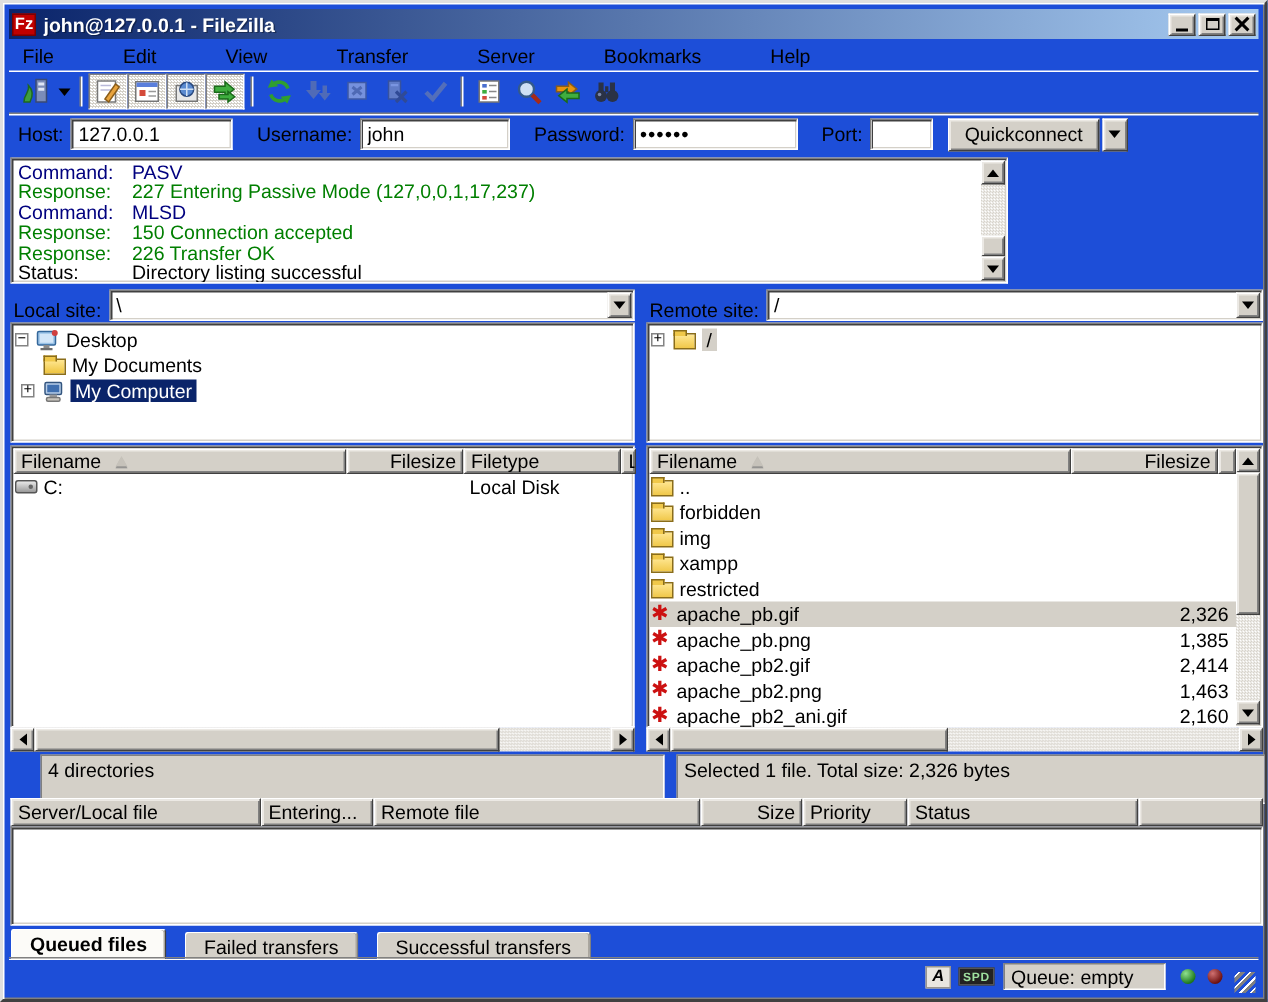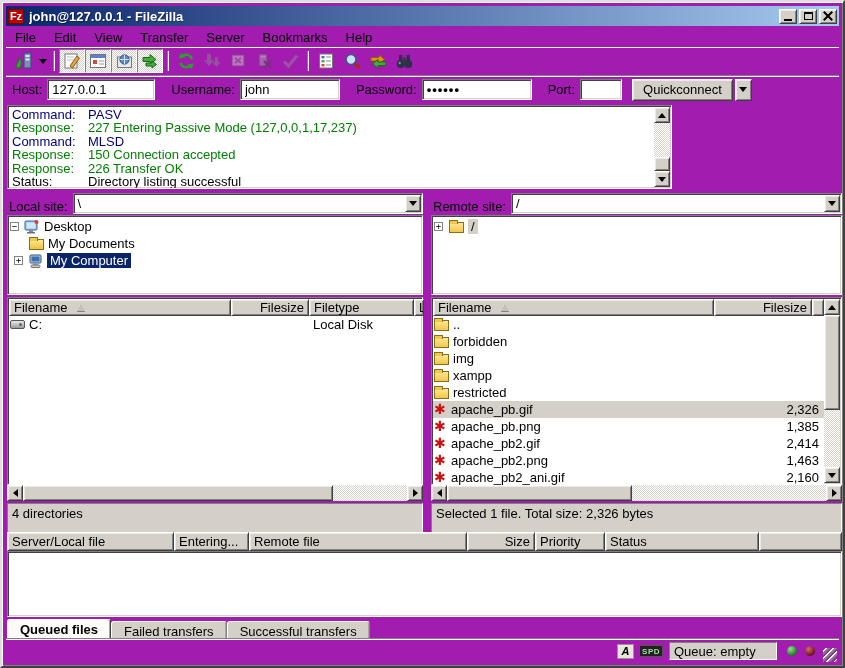--- a/index.html
+++ b/index.html
@@ -1,37 +1,37 @@
 <!DOCTYPE html>
 <html><head>
 <meta charset="utf-8">
 <style>
   * { margin:0; padding:0; box-sizing:border-box; font-family:"Liberation Sans","DejaVu Sans",sans-serif; }
   html,body { background:#9a9a9a; }
-  .window { position:relative; width:845px; height:668px; background:#a21caf;
+  .window { position:relative; width:845px; height:668px; background:#1d4ed8;
     border:2px solid; border-color:#dfdfdf #404040 #404040 #dfdfdf;
     box-shadow:inset 1px 1px 0 #fff, inset -1px -1px 0 #808080; overflow:hidden; font-size:13px; color:#000; }
 
   
   .titlebar { position:absolute; left:4px; top:4px; right:4px; height:20px;
     background:linear-gradient(90deg,#0a246a,#a6caf0); display:flex; align-items:center; padding:0 2px; }
   .fzlogo { width:16px; height:15px; background:#c00000; color:#fff; font-weight:bold; font-size:11px;
     display:flex; align-items:center; justify-content:center; border:1px solid #7a0000; }
   .title-text { color:#fff; font-weight:bold; font-size:13px; margin-left:5px; flex:1;
     text-shadow:1px 1px 0 rgba(0,0,0,.35); white-space:nowrap; overflow:hidden; }
   .win-btn { width:18px; height:15px; margin-left:2px; background:#d4d0c8; border:1px solid; border-color:#fff #404040 #404040 #fff;
     box-shadow:inset 1px 1px 0 #ece9e4, inset -1px -1px 0 #808080; display:flex; align-items:center; justify-content:center; position:relative; }
   .g-min { width:8px; height:2px; background:#000; margin-top:7px; }
   .g-max { width:9px; height:8px; border:1px solid #000; border-top:2px solid #000; }
   .g-close { position:relative; width:10px; height:9px; }
   .g-close::before,.g-close::after { content:""; position:absolute; left:-1px; top:3px; width:12px; height:2px; background:#000; }
   .g-close::before { transform:rotate(45deg); } .g-close::after { transform:rotate(-45deg); }
 
   
-  .menubar { position:absolute; left:4px; top:26px; right:20px; height:19px; display:flex; align-items:center; }
+  .menubar { position:absolute; left:4px; top:26px; right:20px; height:19px; display:flex; align-items:center;gap:28px; }
   .menu-item { padding:2px 9px 3px 9px; }
 
   
   .toolbar { position:absolute; left:4px; top:45px; right:4px; height:27px; border-top:1px solid #fff;
     display:flex; align-items:center; padding-left:4px; }
   .tbtn { width:26px; height:24px; display:flex; align-items:center; justify-content:center; border:1px solid transparent; }
   .tbtn.pressed { border:1px solid; border-color:#808080 #fff #fff #808080;
     background:conic-gradient(#fff 25%,#d4d0c8 0 50%,#fff 0 75%,#d4d0c8 0) 0 0/2px 2px; }
   .tbtn.disabled svg { filter:grayscale(1) opacity(.45); }
   .tsep { width:2px; height:20px; border-left:1px solid #808080; border-right:1px solid #fff; margin:0 4px; }
@@ -109,28 +109,28 @@
     border-bottom:7px solid #c6c2ba; margin-left:10px; filter:drop-shadow(0 1px 0 #808080); }
   .lbody { position:relative; background:#fff; overflow:hidden; }
   .frow { display:flex; align-items:center; height:17px; white-space:nowrap; }
   .frow.selected { background:#d4d0c8; }
   .fname { overflow:hidden; }
   .fsize { text-align:right; padding-right:5px; flex:none; }
   .list-vscroll { position:absolute; right:1px; top:1px; bottom:1px; }
 
   
   .strip { position:absolute; height:33px; border:1px solid; border-color:#808080 #fff #fff #808080;
-    background:#d4d0c8; padding:2px 4px; white-space:nowrap; overflow:hidden; }
+    background:#d4d0c8; padding:2px 4px; white-space:nowrap; overflow:hidden;margin-left:20px; }
 
   
   .qhead { position:absolute; left:5px; top:530px; width:835px; height:19px; display:flex; }
   .qbody { position:absolute; left:5px; top:549px; width:835px; height:66px; }
   .tabs { position:absolute; left:5px; top:617px; height:21px; display:flex; align-items:flex-end; }
   .tab { height:19px; padding:2px 12px 0 12px; background:#d4d0c8; border:1px solid; border-color:#fff #808080 #d4d0c8 #fff;
-    border-radius:3px 3px 0 0; margin-right:0; box-shadow:inset -1px 0 0 #aaa69e; }
+    border-radius:3px 3px 0 0; margin-right:12px; box-shadow:inset -1px 0 0 #aaa69e; }
   .tab.active { height:21px; background:#fcfbf8; font-weight:bold; border-color:#fff #404040 #fcfbf8 #fff; }
 
   
   .statusbar { position:absolute; left:4px; right:4px; bottom:4px; height:24px; border-top:1px solid #808080;
     box-shadow:0 1px 0 #fff inset; display:flex; align-items:center; justify-content:flex-end; padding:1px 2px 0 2px; }
   .ttype { width:17px; height:15px; border:1px solid #9a968e; background:#e9e6e0; display:flex; align-items:center;
     justify-content:center; font-size:11px; font-weight:bold; font-style:italic; margin-right:5px; }
   .spd { height:12px; padding:0 2px; background:#222; color:#9fe09f; font-size:8px; font-weight:bold;
     letter-spacing:.5px; display:flex; align-items:center; border:1px solid #555; margin-right:6px; }
   .queue-panel { width:108px; height:18px; border:1px solid; border-color:#808080 #fff #fff #808080;

